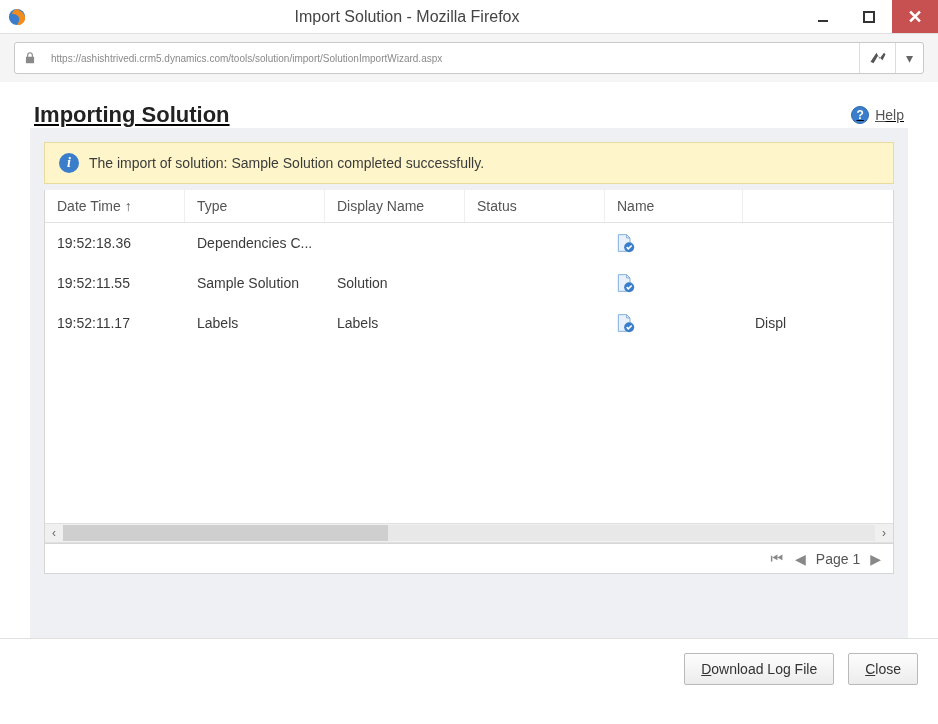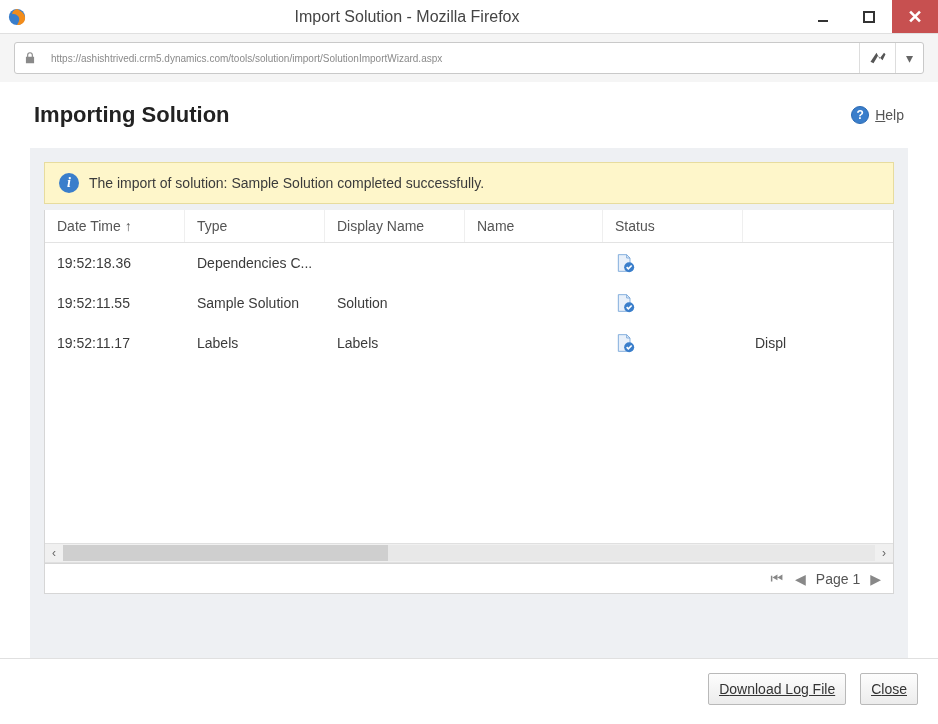--- a/index.html
+++ b/index.html
@@ -111,22 +111,22 @@
   }
 
   
   .content {
     padding: 20px 30px 0 30px;
   }
   .page-header {
     display: flex;
     align-items: center;
     justify-content: space-between;
-    margin-bottom: 20px;
     padding: 0 4px;
+    text-decoration: underline;
   }
   .page-title {
     font-size: 22px;
     font-weight: 600;
     color: #222;
   }
   .help-link {
     display: flex;
     align-items: center;
     gap: 6px;
@@ -283,28 +283,27 @@
 
   
   .footer-btns {
     display: flex;
     justify-content: flex-end;
     gap: 14px;
     padding: 14px 20px;
     border-top: 1px solid #e0e0e0;
   }
   .btn {
-    padding: 7px 10px;
+    padding: 7px 16px;
     background: linear-gradient(#fdfdfd, #ececec);
     border: 1px solid #b9b9b9;
     border-radius: 2px;
     color: #333;
     cursor: pointer;
     font-size: 14px;
-    text-decoration: underline;
   }
   .btn .u { text-decoration: underline; }
 
   svg { display:block; }
 </style>
 </head>
 <body>
 
 <div class="titlebar">
   <span class="app-icon">
@@ -364,22 +363,22 @@
     </div>
 
     <div class="grid">
       <div class="grid-head">
         <div class="col col-dt">
           <span>Date Time</span>
           <span>↑</span>
         </div>
         <div class="col col-type">Type</div>
         <div class="col col-disp">Display Name</div>
+        <div class="col col-status">Status</div>
         <div class="col col-name">Name</div>
-        <div class="col col-status">Status</div>
         <div class="col col-extra"></div>
       </div>
 
       <div class="grid-body" id="grid-body">
 
       <div class="grid-row">
     <div class="cell col-dt">19:52:18.36</div>
     <div class="cell col-type">Dependencies C...</div>
     <div class="cell col-disp"></div>
     <div class="cell col-name"></div>

